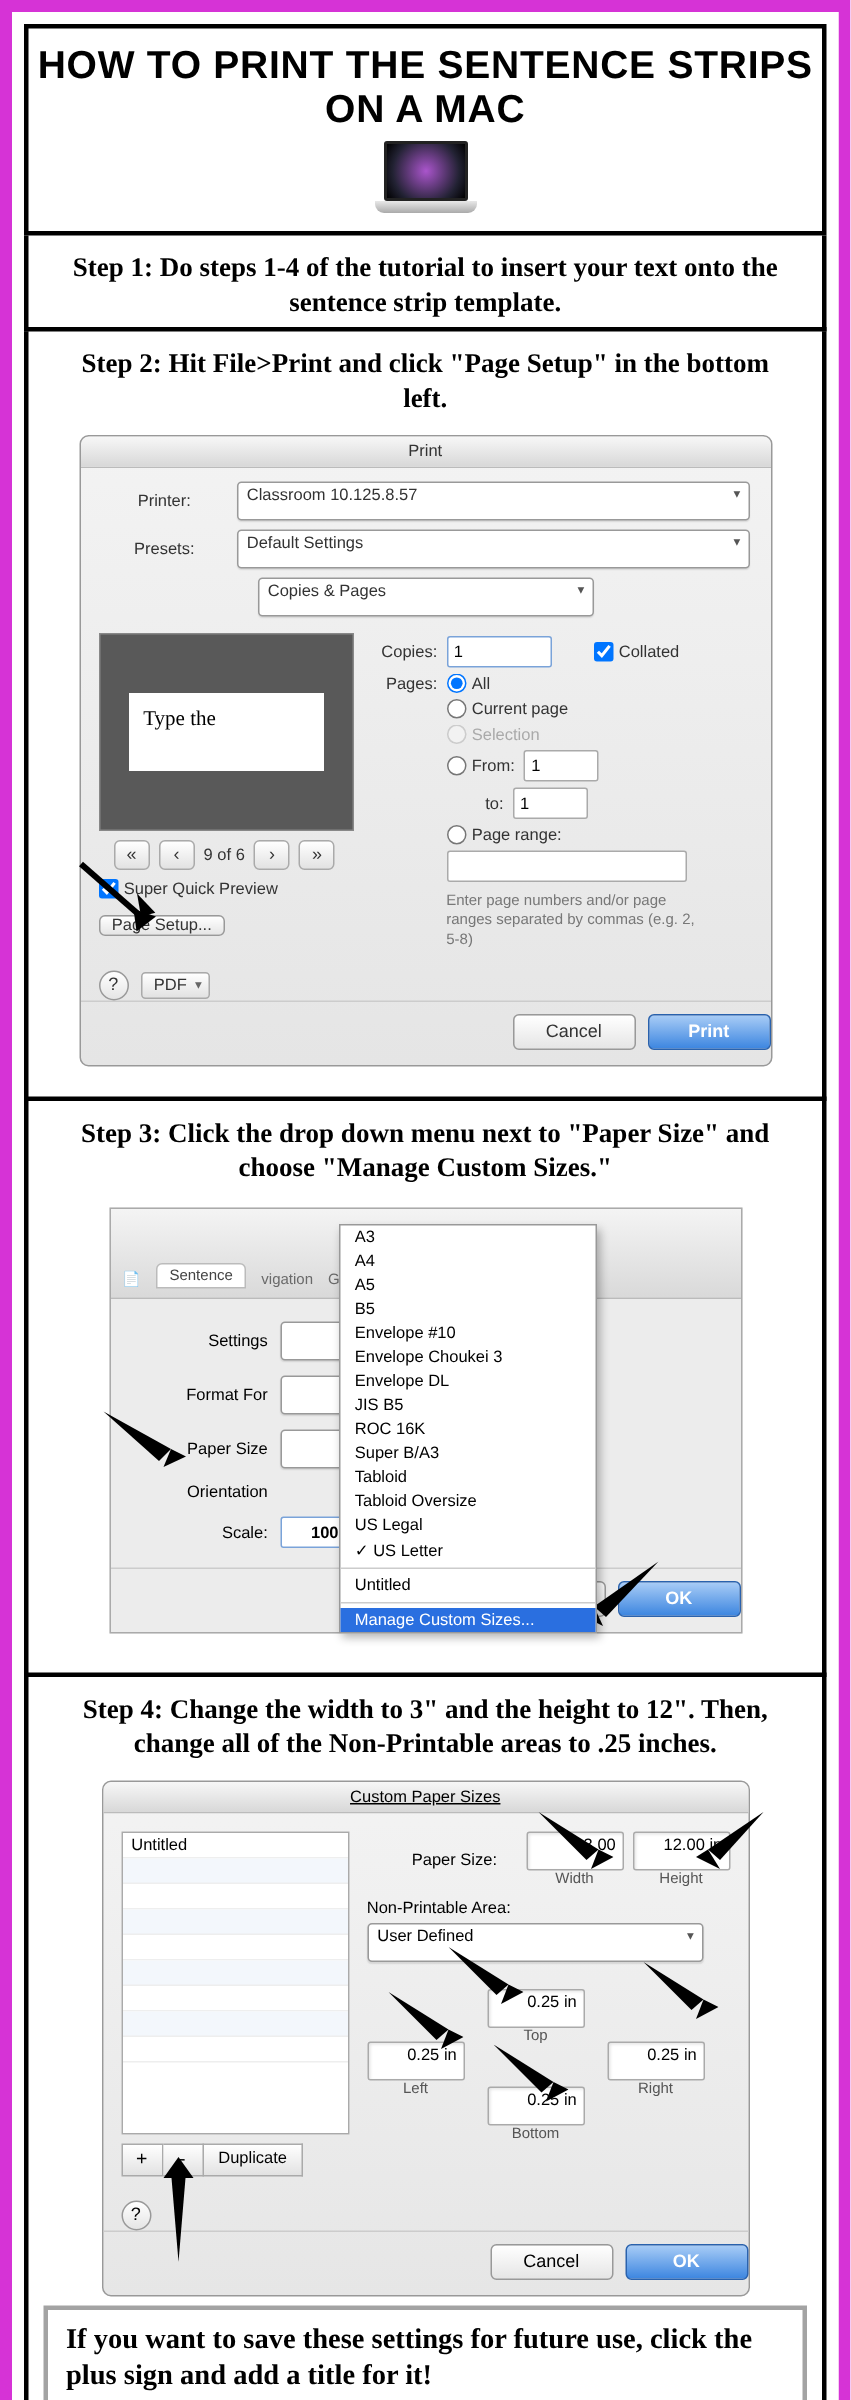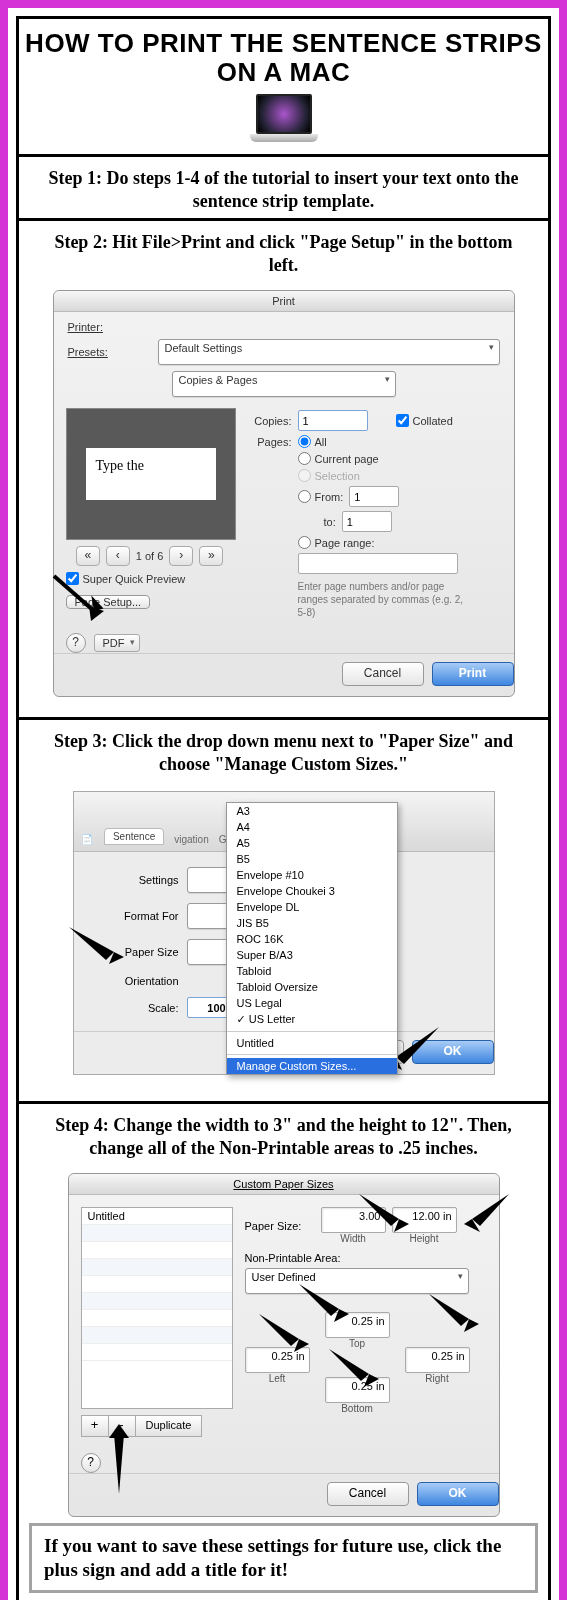--- a/index.html
+++ b/index.html
@@ -83,21 +83,21 @@
     border-bottom: 1px solid #bbb;
     background: linear-gradient(#f7f7f7,#d8d8d8);
     border-radius: 6px 6px 0 0;
   }
   .row {
     display: flex;
     align-items: center;
     gap: 6px;
     padding: 3px 14px;
   }
-  .row .lbl { width: 84px; text-align: left; text-decoration: underline; }
+  .row .lbl { width: 84px; text-align: center; }
   select.fake, .fake-select {
     flex: 1;
     height: 20px;
     background: #fff;
     border: 1px solid #999;
     border-radius: 3px;
     font-size: 11px;
     padding: 2px 16px 2px 6px;
     position: relative;
     box-shadow: inset 0 1px 0 #fff, 0 1px 1px rgba(0,0,0,.1);
@@ -286,21 +286,21 @@
     width:150px;height:200px;border:1px solid #aaa;background:#fff;
   }
   .listbox div{ padding:2px 6px; border-bottom:1px solid #eee;}
   .listbox div:nth-child(even){background:#f3f7fc;}
   .listbtns{ display:flex; gap:0; margin-top:6px;}
   .listbtns .b{ border:1px solid #aaa; background:linear-gradient(#fff,#e2e2e2);
     width:26px;height:20px;text-align:center;line-height:18px;font-size:13px;}
   .listbtns .b + .b{ border-left:none;}
   .listbtns .dup{ width:auto; padding:0 10px; font-size:11px;}
   .right4 { flex:1; }
-  .right4 .r{ display:flex; align-items:center; gap:6px; margin-bottom:4px;}
+  .right4 .r{ display:flex; align-items:center; gap:6px; margin-bottom:4px;justify-content:flex-end;}
   .mbox{
     width:55px;height:20px;border:1px solid #aaa;background:#fff;
     text-align:right;padding:2px 4px;border-radius:2px;
     box-shadow:inset 1px 1px 2px rgba(0,0,0,.1);
   }
   .sublbl{ font-size:10px; color:#555; text-align:center;}
   .np-grid{
     position:relative; height:120px; margin-top:8px;
   }
   .np-grid .cell{position:absolute; text-align:center;}
@@ -344,39 +344,40 @@
 </div>
 
 <div class="panel" style="position:relative; padding-bottom:6px;">
   <div class="step-text">Step 2: Hit File&gt;Print and click "Page Setup" in the bottom left.</div>
 
   <div class="screenshot">
     <div class="titlebar">Print</div>
     <div style="padding:6px 0 0;">
       <div class="row">
         <div class="lbl">Printer:</div>
+        <div class="fake-select">Classroom 10.125.8.57</div>
       </div>
       <div class="row">
         <div class="lbl">Presets:</div>
         <div class="fake-select">Default Settings</div>
       </div>
       <div class="row" style="justify-content:center;">
         <div class="fake-select" style="flex:none;width:200px;">Copies &amp; Pages</div>
       </div>
     </div>
 
     <div class="print-body">
       <div class="preview-pane">
         <div class="preview-box">
           <div class="preview-page">Type the</div>
         </div>
         <div class="pager">
           <div class="nav">«</div>
           <div class="nav">‹</div>
-          <span>1 of 6</span>
+          <span>9 of 6</span>
           <div class="nav">›</div>
           <div class="nav">»</div>
         </div>
         <div style="margin-top:6px;">
           <label class="chk">
             <input type="checkbox" checked="" style="">
             <span>Super Quick Preview</span>
           </label>
         </div>
         <div style="margin-top:6px;">

